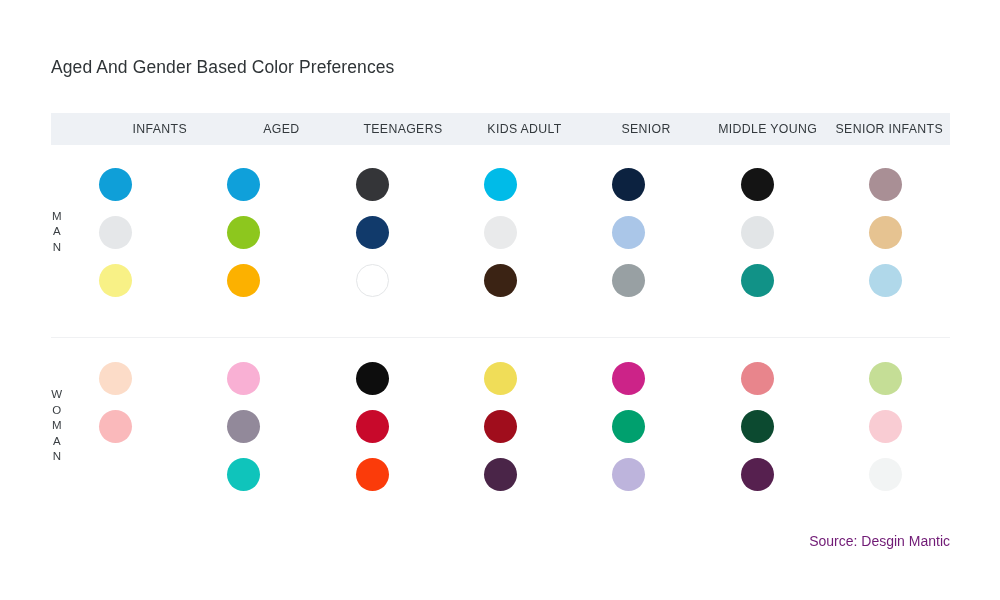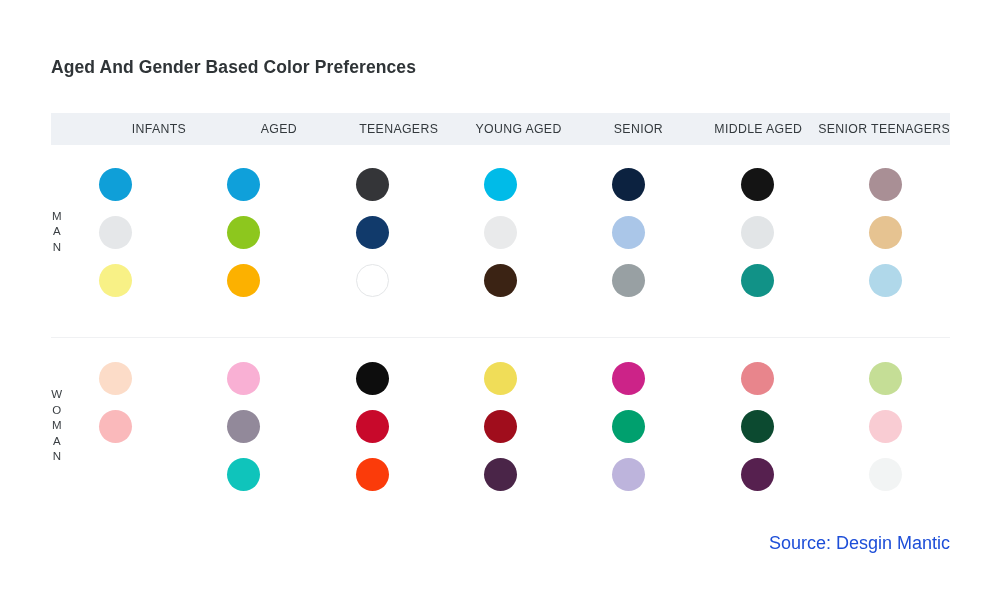--- a/index.html
+++ b/index.html
@@ -11,21 +11,21 @@
   }
   #canvas {
     position: relative;
     width: 1000px; height: 600px;
     background: #ffffff;
   }
   #chart-title {
     position: absolute;
     left: 51px; top: 57px;
     font-size: 17.5px;
-    font-weight: bold;
+    font-weight: normal;
     color: #2f3437;
     letter-spacing: 0.1px;
     white-space: nowrap;
   }
   #header-band {
     position: absolute;
     left: 51px; top: 113px;
     width: 899px; height: 32px;
     background: #eef1f5;
     display: flex;
@@ -86,40 +86,40 @@
   }
   #row-divider {
     position: absolute;
     left: 51px; top: 337px;
     width: 899px; height: 1px;
     background: #f0f1f3;
   }
   #source-note {
     position: absolute;
     right: 50px; top: 533px;
-    font-size: 18px;
-    color: #1d4ed8;
+    font-size: 14px;
+    color: #701a75;
     white-space: nowrap;
   }
 </style>
 </head>
 <body>
 
 <div id="canvas">
 
   <div id="chart-title">Aged And Gender Based Color Preferences</div>
 
   <div id="header-band">
       <div class="col-header">INFANTS</div>
       <div class="col-header">AGED</div>
       <div class="col-header">TEENAGERS</div>
-      <div class="col-header">YOUNG AGED</div>
+      <div class="col-header">KIDS ADULT</div>
       <div class="col-header">SENIOR</div>
-      <div class="col-header">MIDDLE AGED</div>
-      <div class="col-header">SENIOR TEENAGERS</div>
+      <div class="col-header">MIDDLE YOUNG</div>
+      <div class="col-header">SENIOR INFANTS</div>
     </div>
 
   <div id="grid">
       <div class="gender-block" style="margin-top: 0px;">
         <div class="gender-label" style="height: 144px;">
           <span>M</span>
           <span>A</span>
           <span>N</span>
         </div>
         <div class="swatch-grid">

